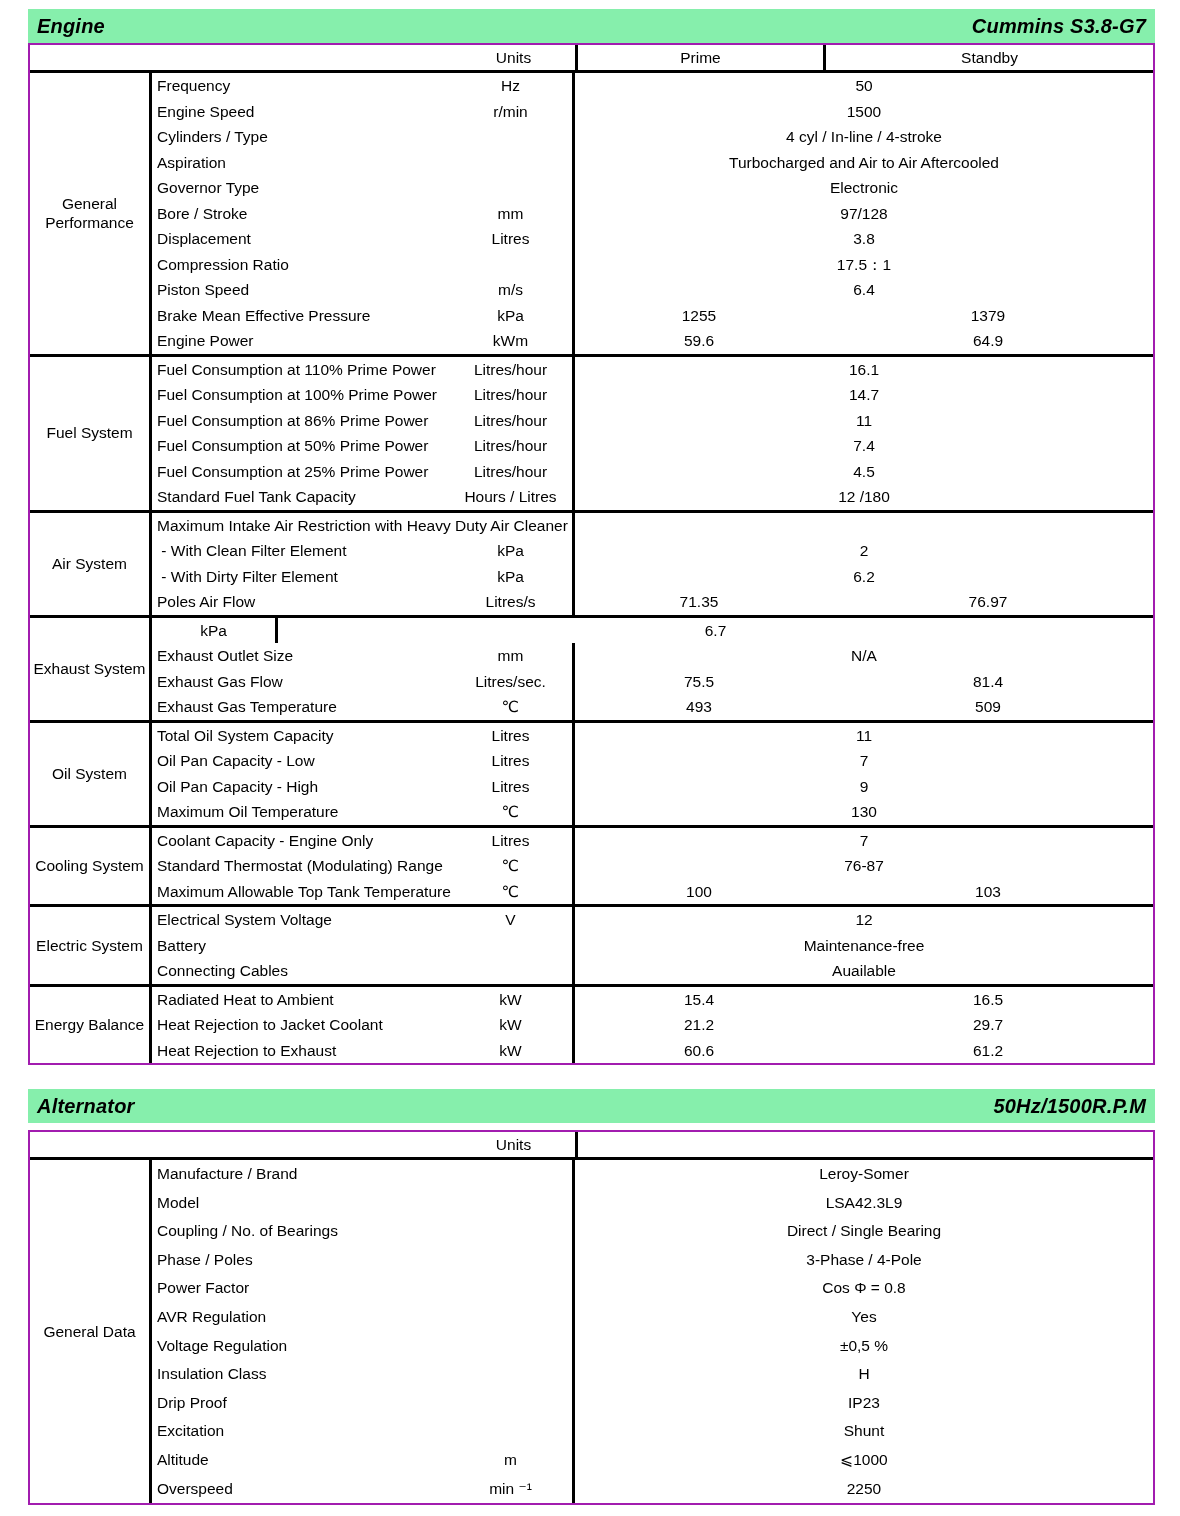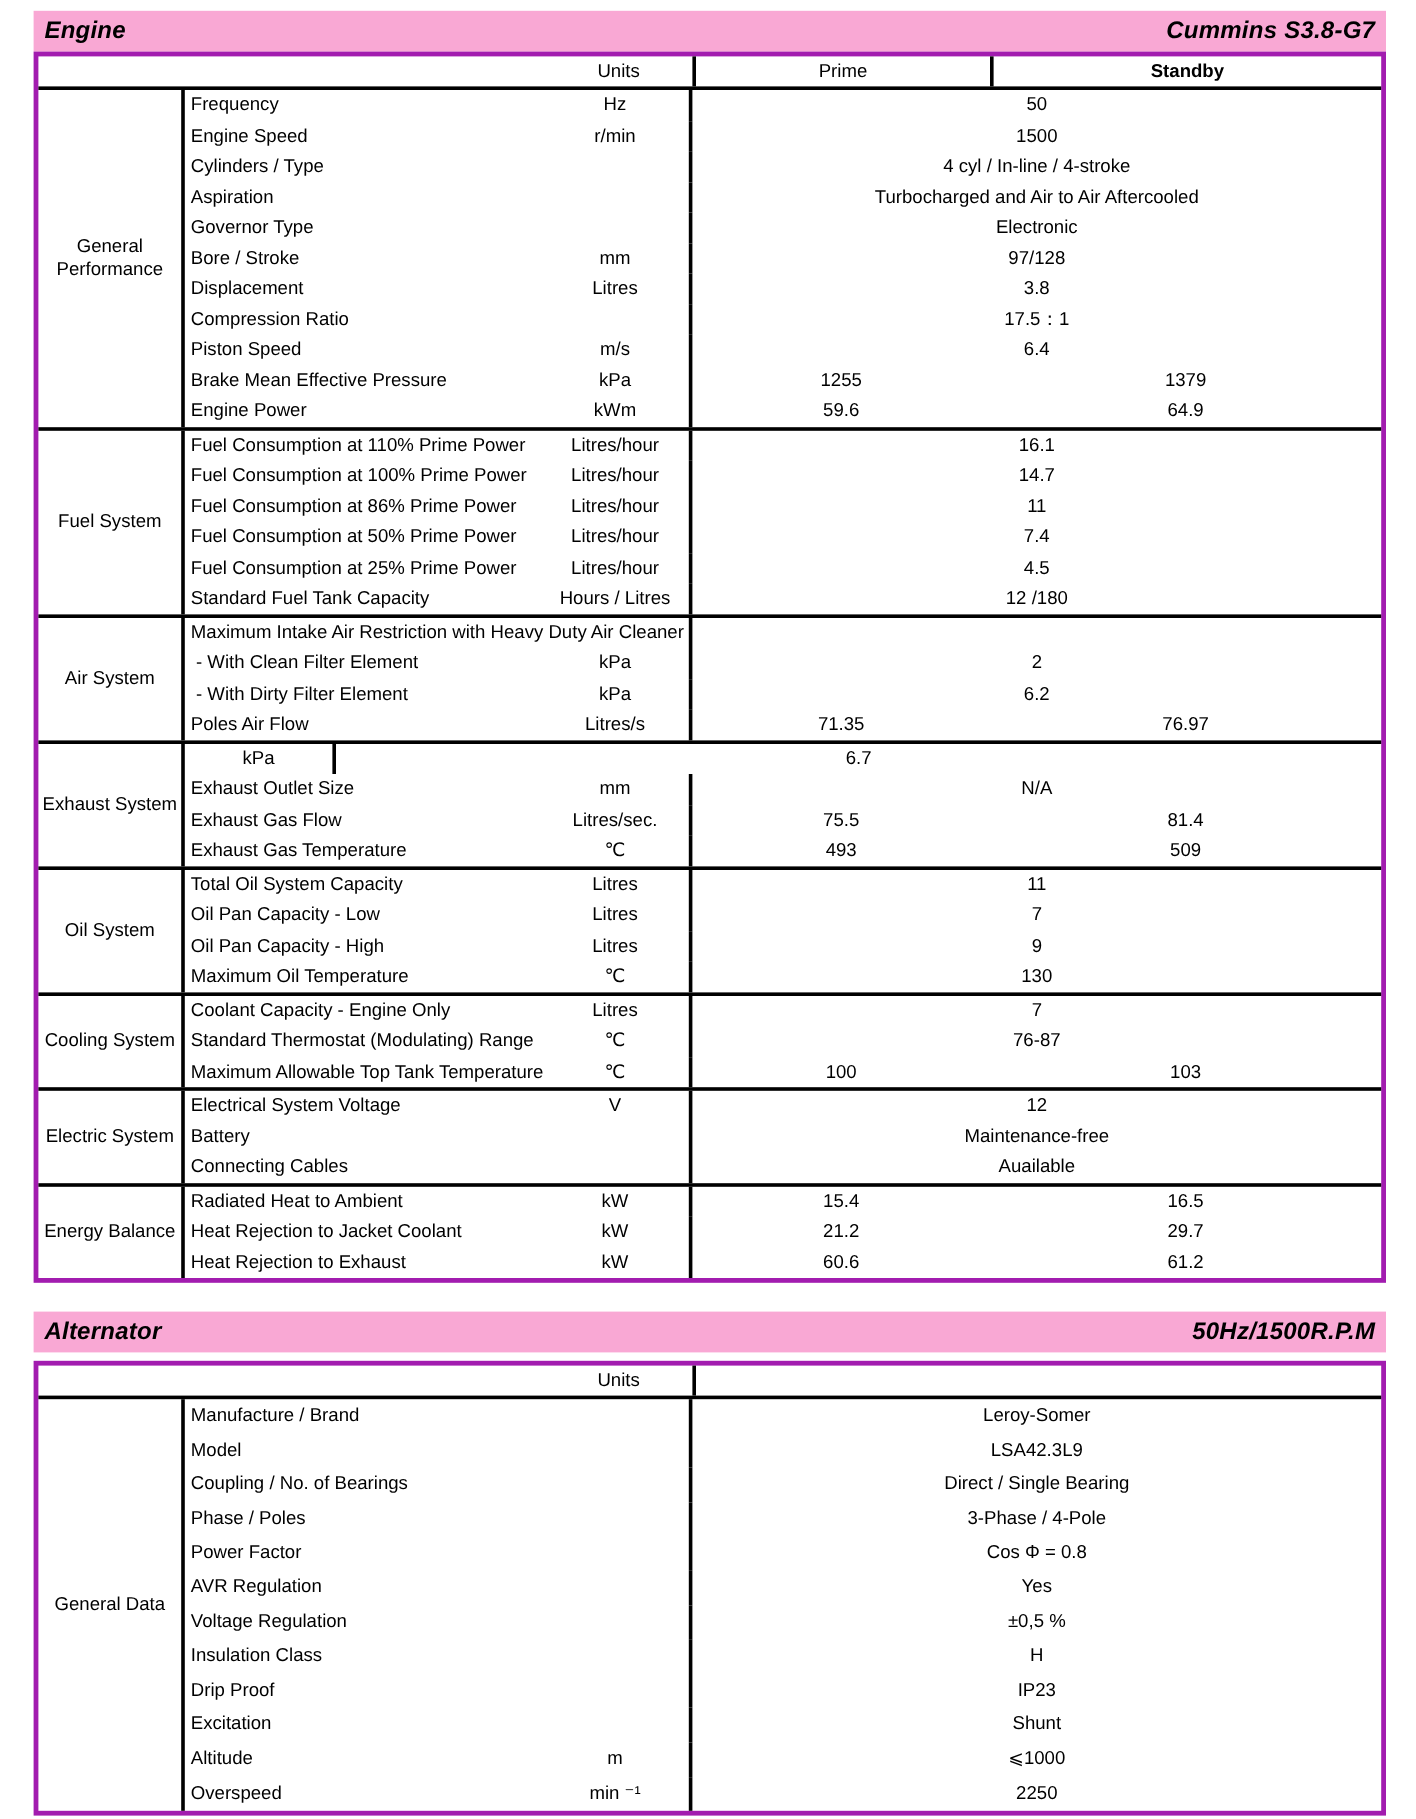--- a/index.html
+++ b/index.html
@@ -8,57 +8,57 @@
     background: #fff;
     width: 1180px;
     height: 1516px;
     font-family: "Liberation Sans", "DejaVu Sans", sans-serif;
     color: #000;
   }
   .band {
     margin-left: 28px;
     width: 1127px;
     height: 34px;
-    background: #f9a8d4;
+    background: #86efac;
     display: flex;
     align-items: center;
     justify-content: space-between;
     padding: 16px 9px;
     box-sizing: border-box;
   }
   .band-title {
     font-size: 20px;
     font-weight: bold;
     font-style: italic;
     letter-spacing: 0.2px;
   }
   .band1 { margin-top: 9px; }
   .band2 { margin-top: 24px; gap: 44px; }
 
   .spec-table {
     margin-left: 28px;
     width: 1127px;
-    border: 4px solid #a21caf;
+    border: 2px solid #a21caf;
     box-sizing: border-box;
     font-size: 15.5px;
   }
   .t1 { margin-top: 0px; }
   .t2 { margin-top: 7px; }
 
   .header-row {
     display: flex;
     height: 25px;
     line-height: 25px;
     border-bottom: 3px solid #000;
   }
   .h-blank { width: 422px; }
   .h-units { width: 123px; text-align: center; }
   .h-vals  { flex: 1; border-left: 3px solid #000; display: flex; }
   .h-prime { width: 248px; text-align: center; border-right: 3px solid #000; box-sizing: border-box; }
-  .h-standby { flex: 1; text-align: center; font-weight: bold; }
+  .h-standby { flex: 1; text-align: center; }
   .h-vals-blank { flex: 1; }
 
   .spec-group { display: flex; }
   .spec-group + .spec-group { border-top: 3px solid #000; }
   .cat {
     width: 122px;
     border-right: 3px solid #000;
     box-sizing: border-box;
     display: flex;
     align-items: center;

